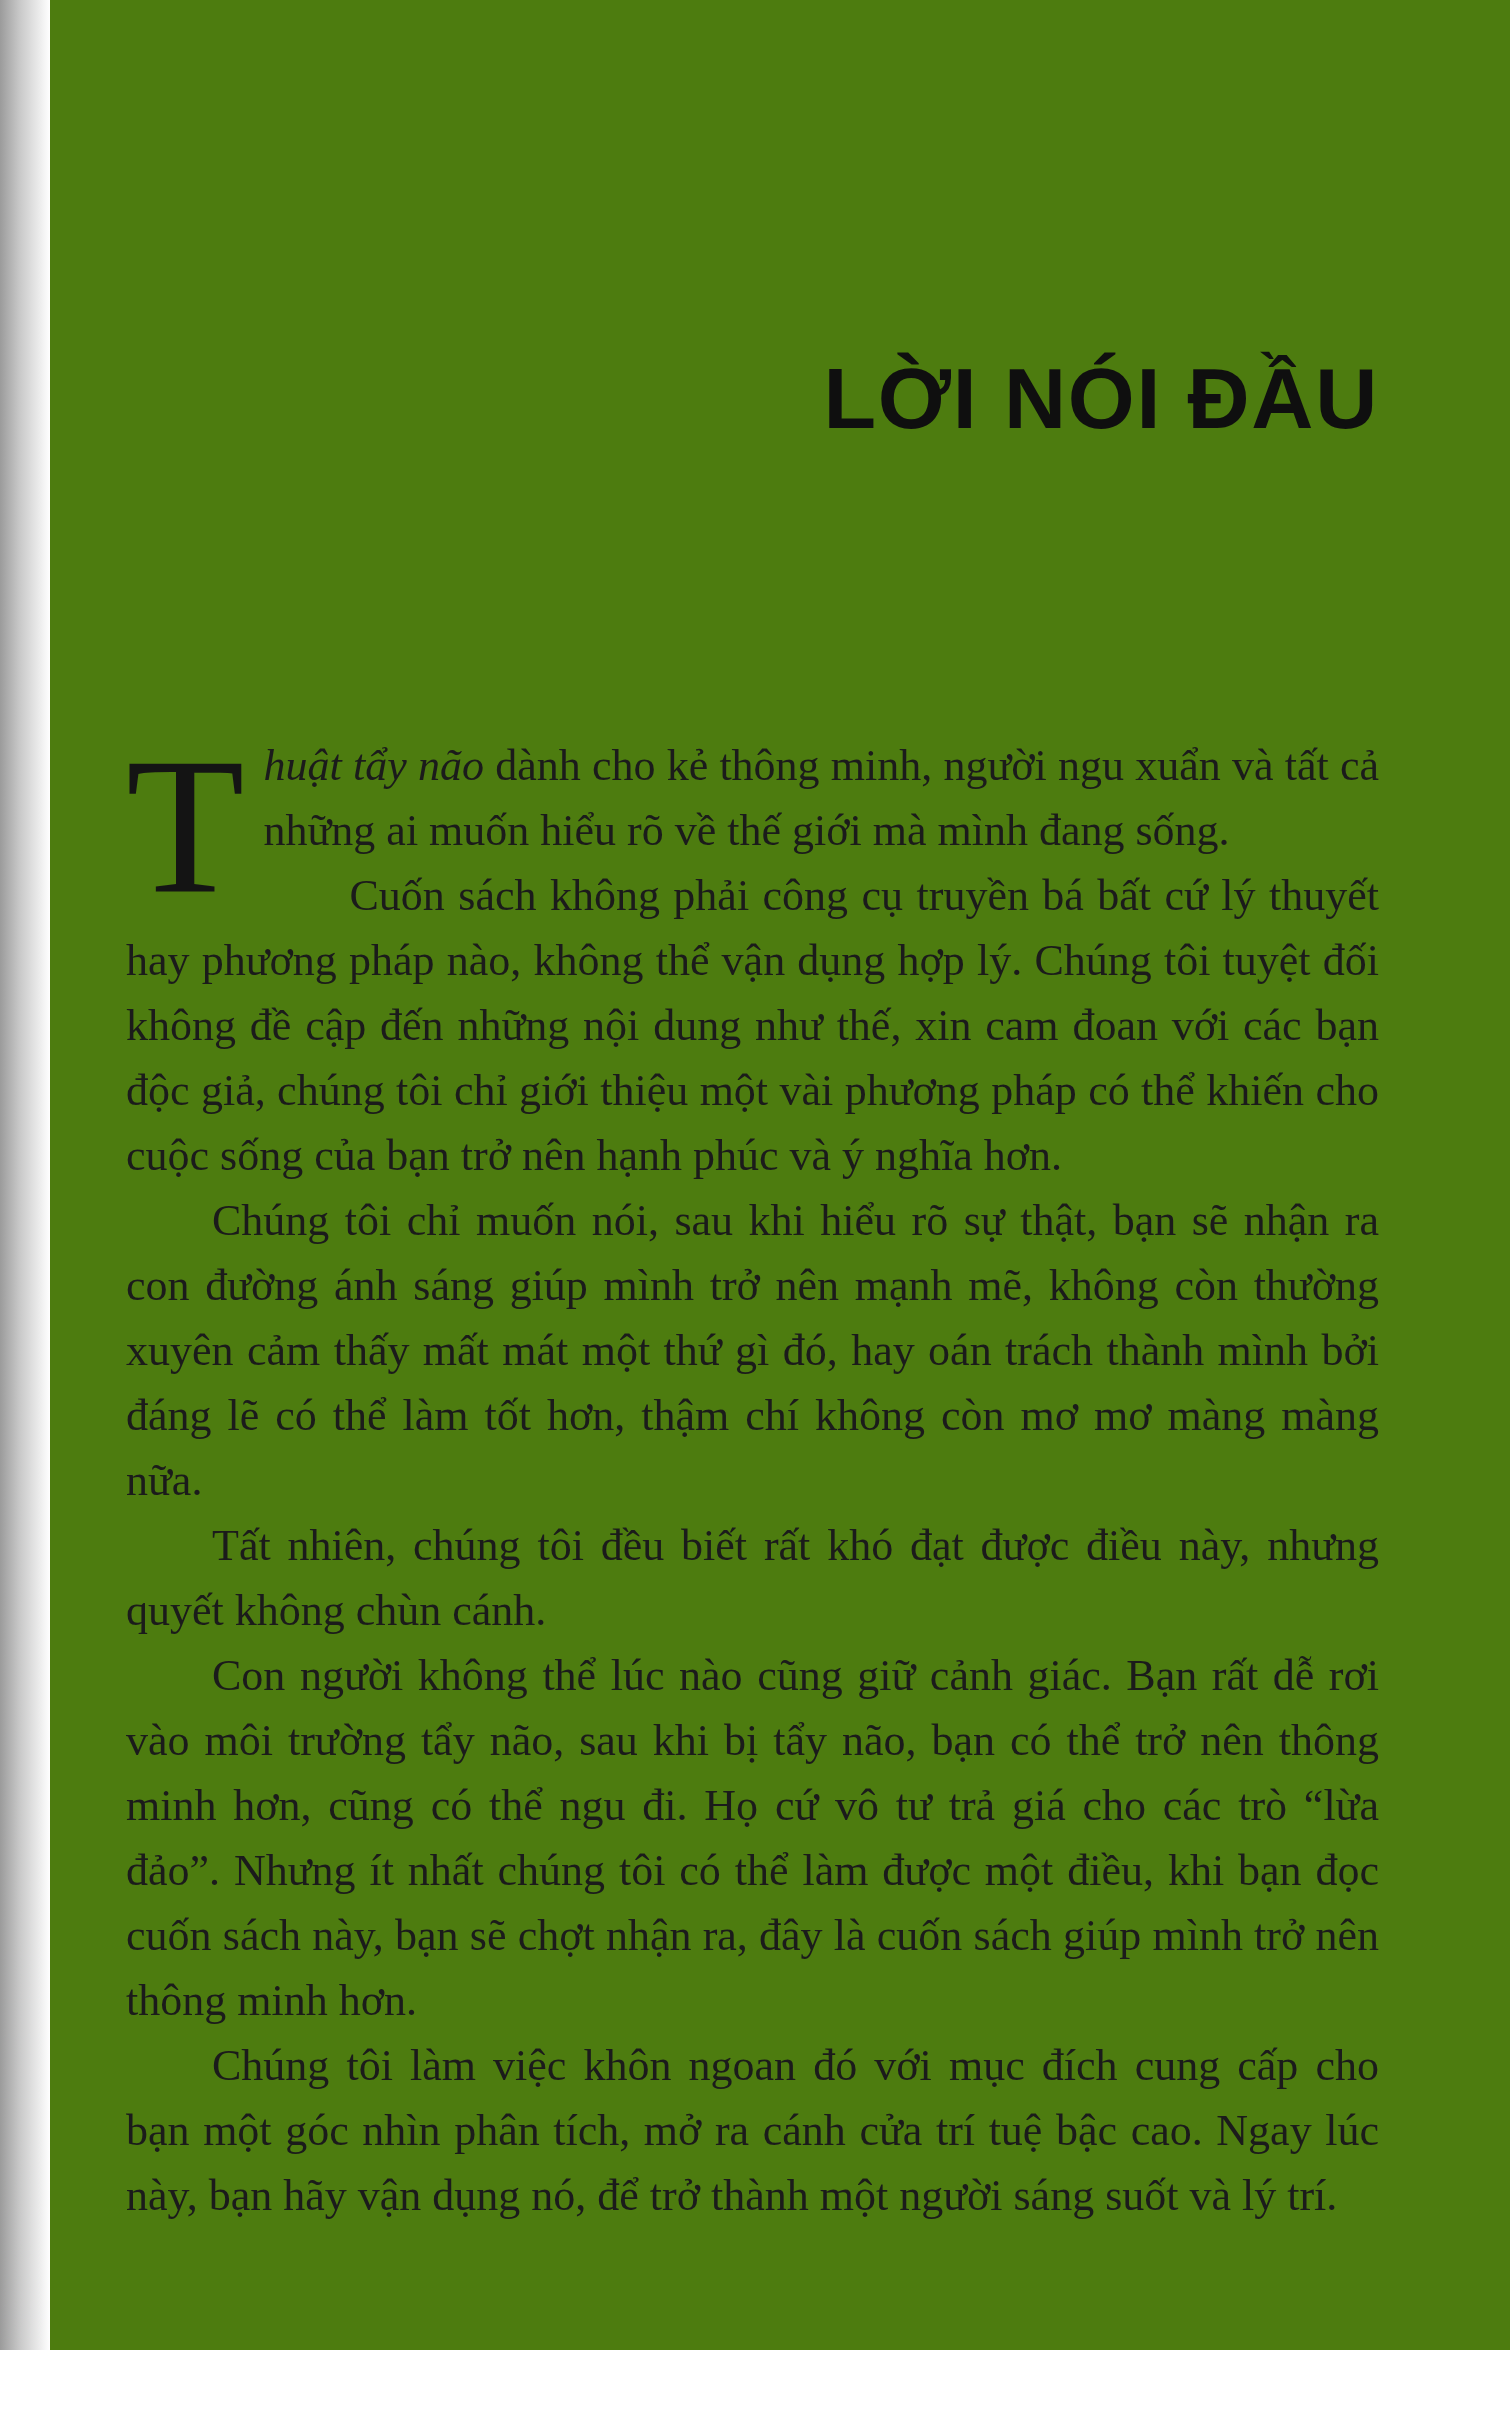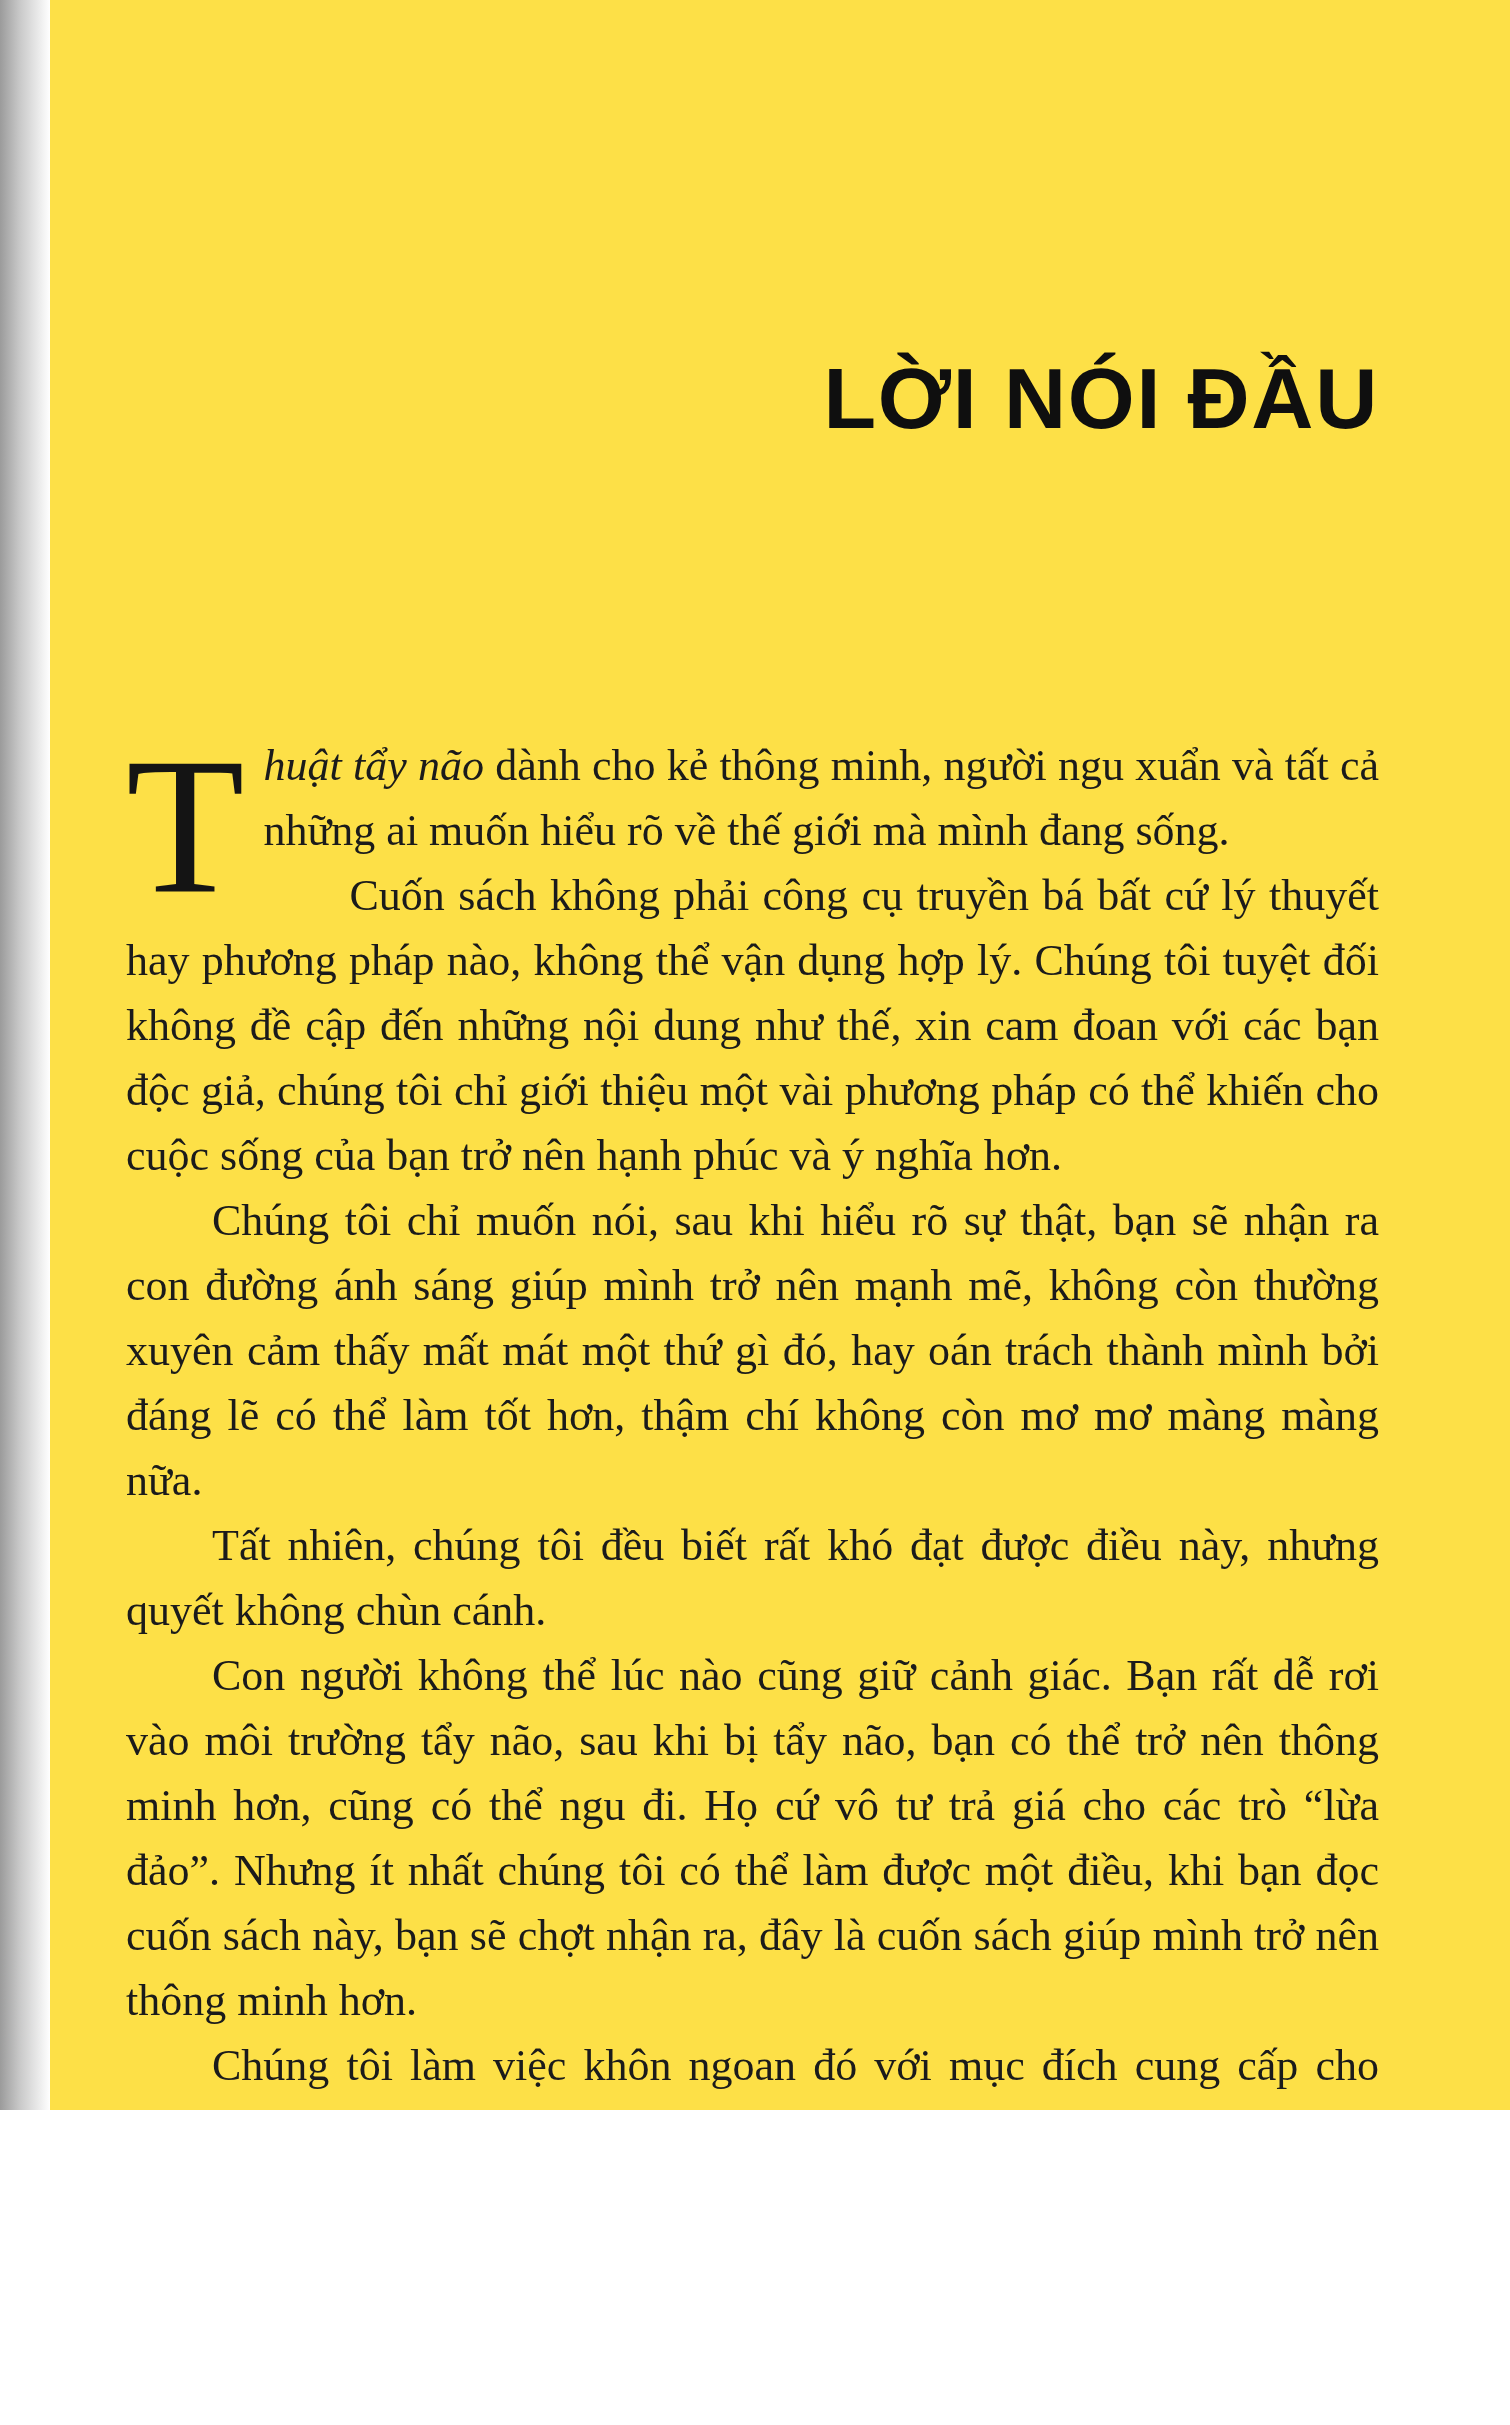--- a/index.html
+++ b/index.html
@@ -3,22 +3,22 @@
 <meta charset="utf-8">
 <style>
   html, body {
     margin: 0;
     padding: 0;
     background: #ffffff;
   }
   .page {
     position: relative;
     width: 1510px;
-    height: 2110px;
-    background: #fde047;
+    height: 2350px;
+    background: #4d7c0f;
     overflow: hidden;
   }
   .gutter-shadow {
     position: absolute;
     left: 0;
     top: 0;
     width: 50px;
     height: 100%;
     background: linear-gradient(90deg, #9b9b9b 0%, #c9c9c9 40%, #ffffff 100%);
   }

